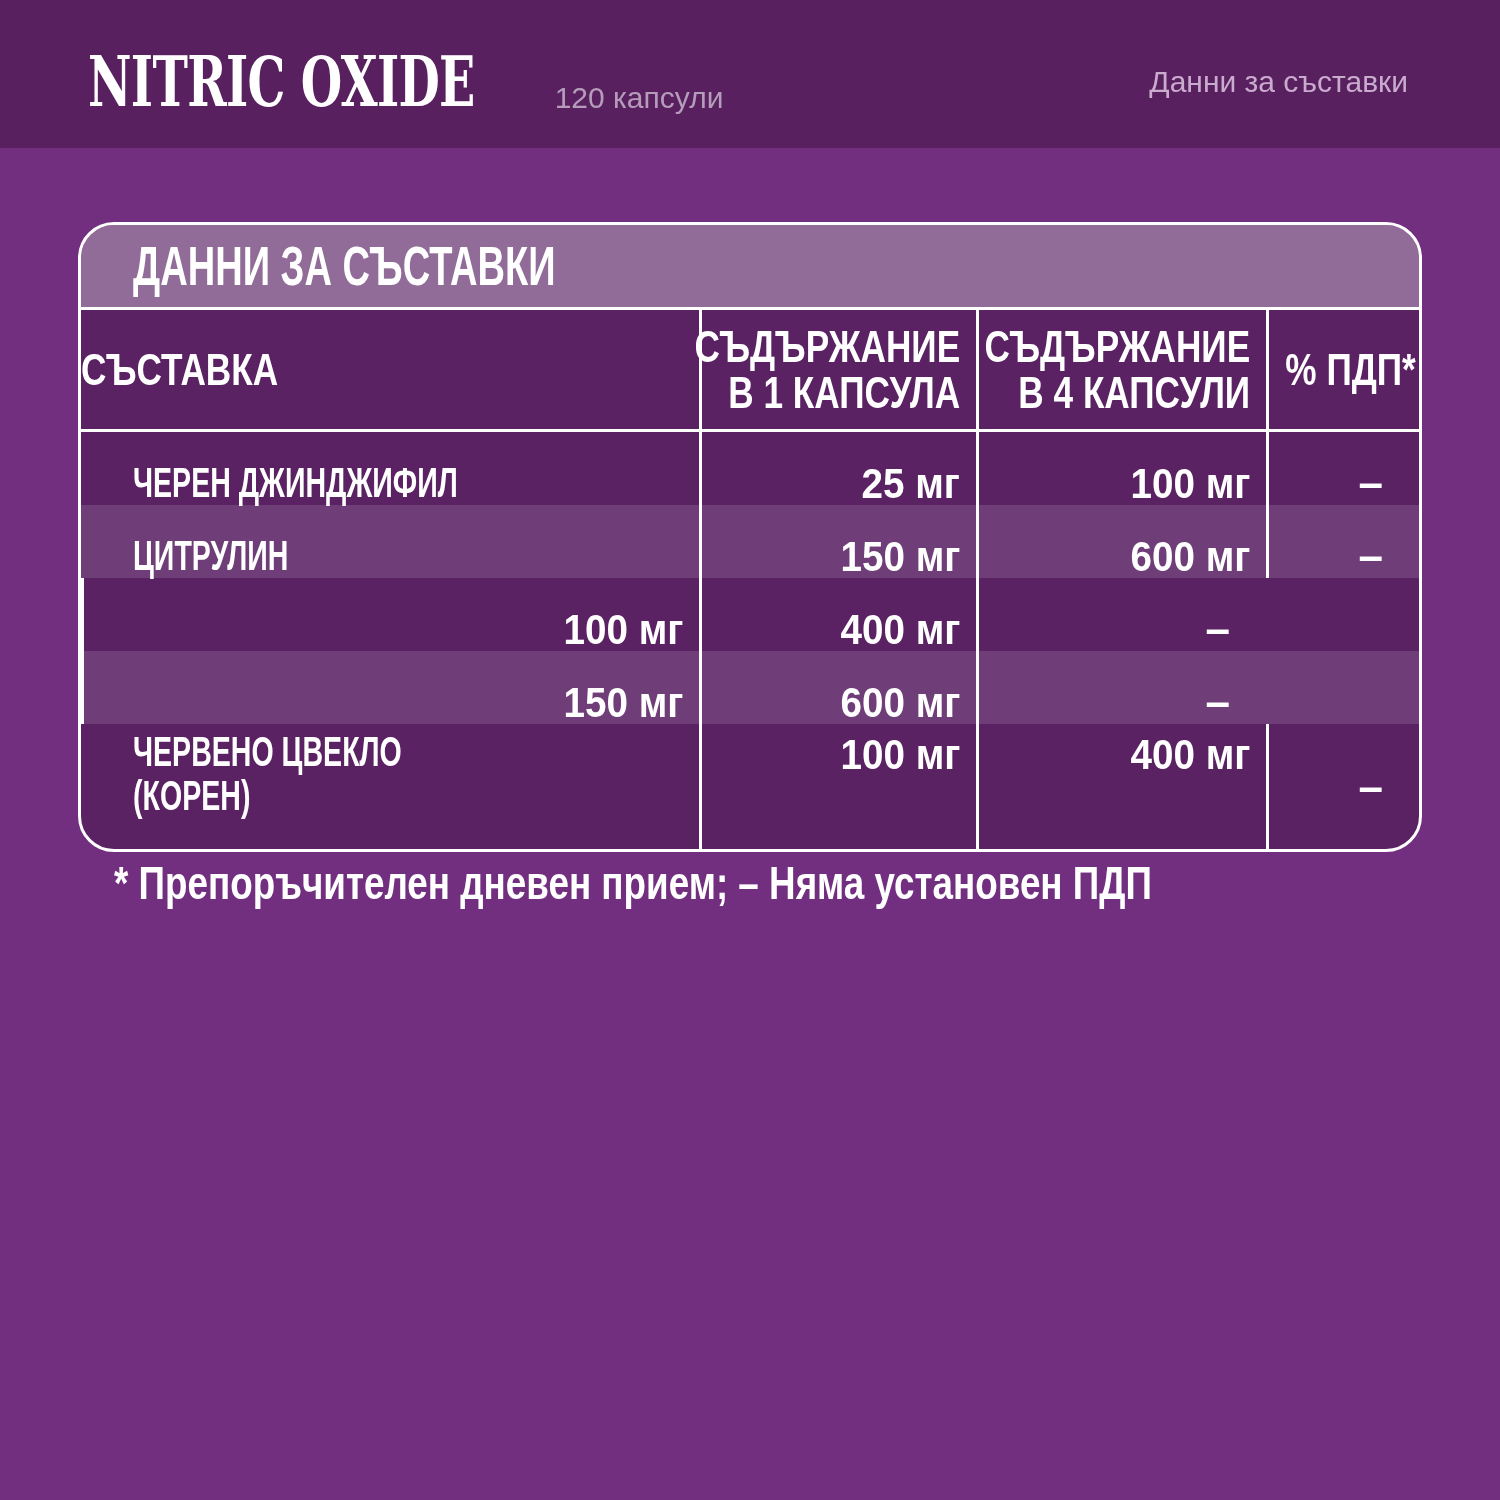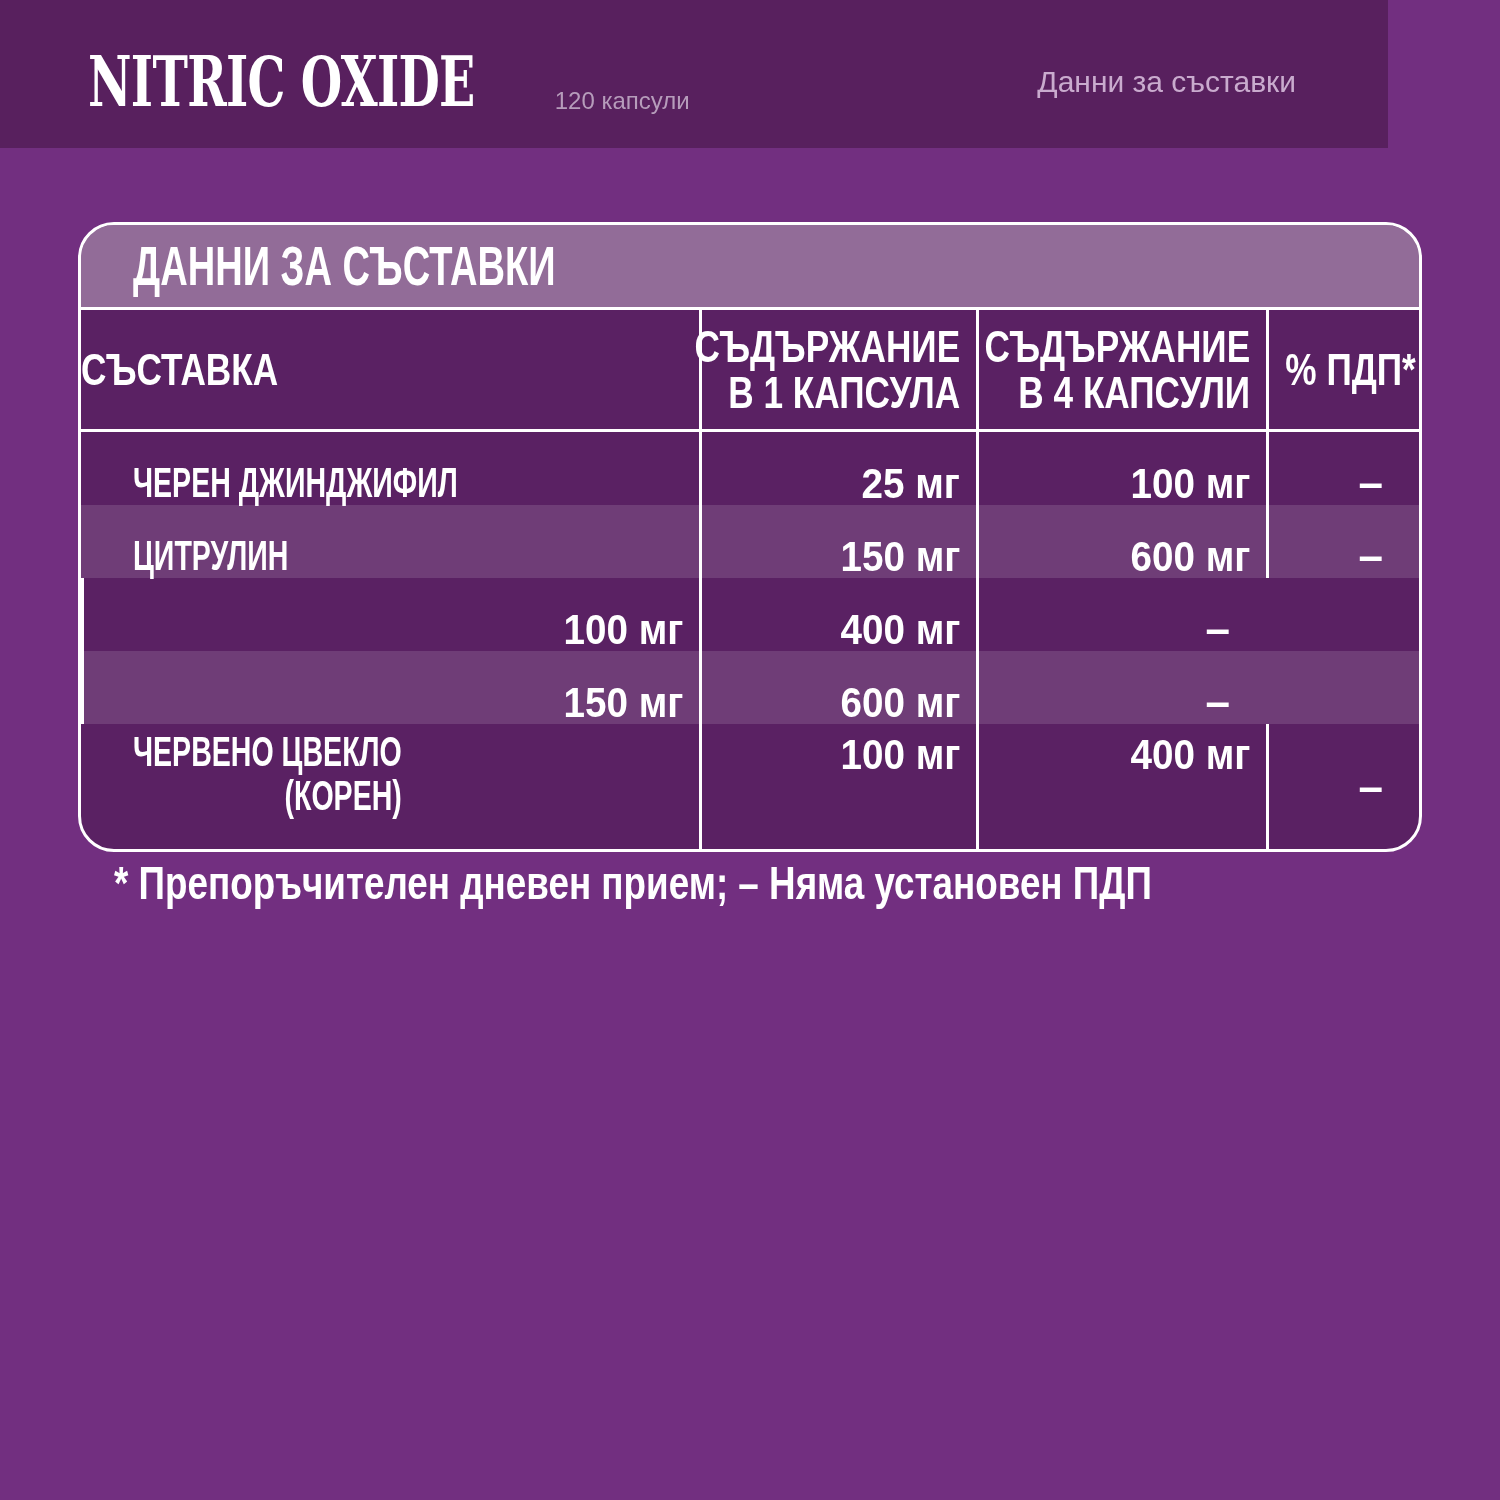--- a/index.html
+++ b/index.html
@@ -18,35 +18,35 @@
   body{
     background:var(--page_bg);
     font-family:"Liberation Sans", sans-serif;
     color:var(--text);
     position:relative;
     overflow:hidden;
   }
 
   
   .topbar{
-    position:absolute; left:0; top:0; width:1388px; height:148px;
+    position:absolute; left:0; top:0; width:1500px; height:148px;
     background:var(--topbar_bg);
     display:flex; align-items:center; justify-content:space-between;
     padding:26px 92px 10px 88px;
   }
   .brand{display:flex; align-items:flex-end; gap:18px;}
   .product-title{
     font-family:"DejaVu Serif", serif;
     font-weight:bold; font-size:70px; line-height:1;
     letter-spacing:-1px; color:var(--text);
     display:inline-block; transform:scaleX(0.68); transform-origin:0 100%;
     white-space:nowrap;
   }
   .capsule-count{
-    font-size:24px; color:var(--muted_text); line-height:1;
+    font-size:30px; color:var(--muted_text); line-height:1;
     margin-left:-120px; 
     padding-bottom:4px; white-space:nowrap;
   }
   .section-label{font-size:30px; color:var(--section_label); white-space:nowrap;}
 
   
   .panel{
     position:absolute; left:78px; top:222px; width:1344px; height:630px;
     background:var(--panel_bg);
     border:3px solid var(--border); border-radius:36px;
@@ -81,21 +81,21 @@
     font-size:44px; font-weight:bold; line-height:46px; white-space:nowrap;
     display:inline-block; transform:scaleX(0.8);
   }
   .hcell.c1 .htext{transform-origin:0 50%;}
   .hcell.c2 .htext,.hcell.c3 .htext{transform-origin:100% 50%;}
   .hcell.c4 .htext{transform-origin:50% 50%;}
   .htext span{display:block;}
 
   .row{height:73px; flex:0 0 73px;}
   .row.striped{background:var(--stripe_overlay);}
-  .row.last{height:auto; flex:1 1 auto;text-align:right;}
+  .row.last{height:auto; flex:1 1 auto;}
   .cell{display:flex; align-items:flex-end;}
   .cell.name{padding-left:52px;}
   .name-text{
     font-size:42px; font-weight:bold; line-height:44px; white-space:nowrap;
     display:inline-block; transform:scaleX(0.68); transform-origin:0 50%;
   }
   .name-text span{display:block;}
   .cell.val{justify-content:flex-end; padding-right:16px;}
   .val-text{
     font-size:42px; font-weight:bold; line-height:1; white-space:nowrap;

